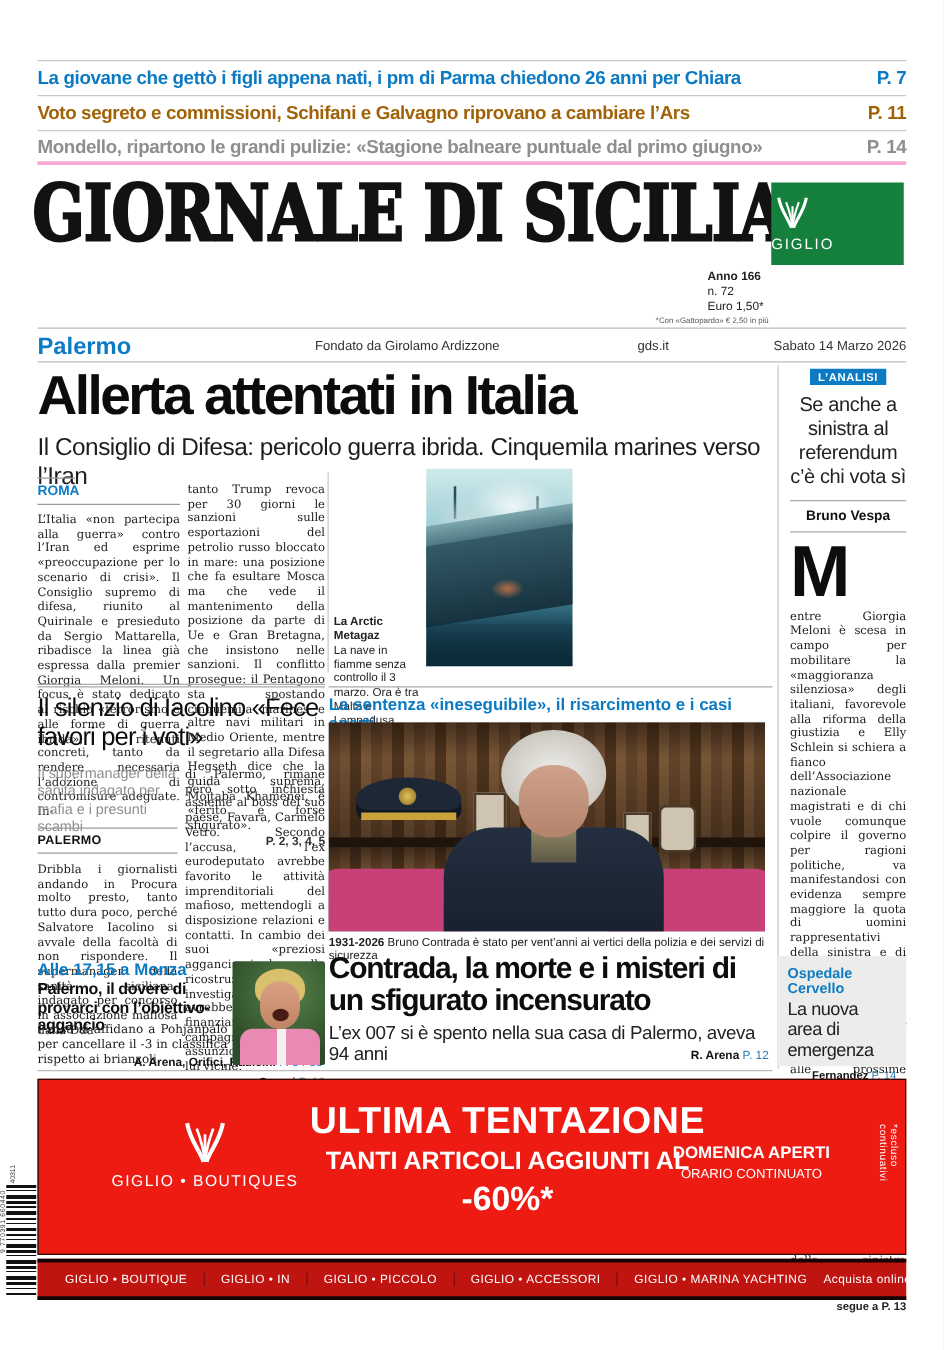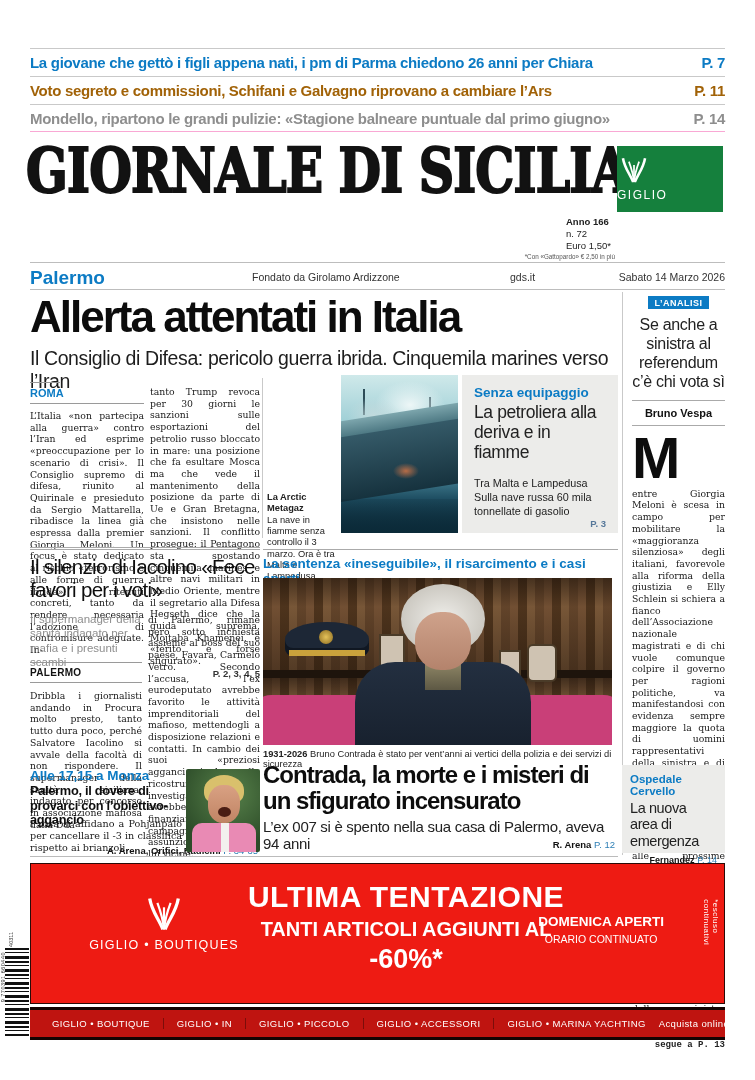--- a/index.html
+++ b/index.html
@@ -11,21 +11,21 @@
   }
   .abs { position:absolute; }
 
   
   .top-strip { left:30px; top:48px; width:695px; }
   .strip-row {
     display:flex; justify-content:space-between; align-items:center;
     height:28px; border-top:1px solid #c9c9c9;
     font-weight:bold; font-size:15px; letter-spacing:-0.3px;
   }
-  .strip-row:last-child { border-bottom:1px solid #f9a8d4; }
+  .strip-row:last-child { border-bottom:3px solid #f9a8d4; }
   .strip-blue { color:#0c7bc4; }
   .strip-black { color:#a16207; }
   .strip-gray { color:#8e8e8e; }
 
   
   .masthead-title {
     left:26px; top:140px; width:760px;
     font-family:"DejaVu Serif", serif; font-weight:bold;
     font-size:62px; line-height:1; color:#121212;
     letter-spacing:-1px; -webkit-text-stroke:2.2px #121212;
@@ -101,21 +101,21 @@
     font-size:9px; letter-spacing:0.5px; padding:2px 6px 1px; }
   .analysis-title { margin-top:6px; font-size:16px; font-weight:300; letter-spacing:-0.3px;
     line-height:1.18; color:#222; }
   .analysis-sep { height:1px; background:#aaa; margin:8px 0 0; }
   .analysis-byline { font-size:11px; font-weight:bold; padding:6px 0; }
   .dropcap { font-size:58px; font-weight:bold; line-height:0.9; text-align:left; letter-spacing:-2px;
     margin:6px 0 4px; color:#0d0d0d; }
   .analysis-body { text-align:justify; }
   .analysis-body p + p { text-indent:8px; }
   .segue { text-align:right; font-weight:bold; font-size:9px; margin-top:2px;
-    font-family:Liberation Mono, monospace; color:#222; }
+    font-family:Liberation Sans, sans-serif; color:#222; }
   .cervello-box { left:622px; top:765px; width:103px; height:88px; padding:8px 8px; }
   .cervello-box .kicker { font-size:11.5px; }
   .cervello-box .box-title { font-size:14.5px; }
   .cervello-byline { margin-top:6px; text-align:right; font-size:9px; }
   .cervello-byline .name { font-weight:bold; color:#111; }
   .page-blue { color:#2e7fb5; font-weight:normal; }
 
   
   .iac-rule { left:30px; top:547px; width:230px; height:3px;
     border-top:1px solid #aaa; border-bottom:1px solid #aaa; }
@@ -284,26 +284,20 @@
     <div class="ship-mast" style="left:22px; top:14px;"></div>
     <div class="ship-mast" style="left:88px; top:22px;"></div>
     <div class="ship-smoke1"></div>
     <div class="ship-smoke2"></div>
     <div class="ship-deck"></div>
     <div class="ship-hull"></div>
     <div class="ship-fire"></div>
     <div class="ship-sea"></div>
   </div>
 
-  <div class="abs graybox senza-box">
-    <div class="kicker kicker-blue">Senza equipaggio</div>
-    <div class="box-title">La petroliera alla deriva e in fiamme</div>
-    <div class="senza-sub">Tra Malta e Lampedusa Sulla nave russa 60 mila tonnellate di gasolio</div>
-    <div class="box-page">P. 3</div>
-  </div>
 
   <div class="abs vrule rail-rule"></div>
   <div class="abs analysis">
     <span class="analysis-badge">L’ANALISI</span>
     <div class="analysis-title">Se anche a sinistra al referendum c’è chi vota sì</div>
     <div class="analysis-sep"></div>
     <div class="analysis-byline">Bruno Vespa</div>
     <div class="analysis-sep" style="margin:0"></div>
     <div class="dropcap">M</div>
     <div class="serif-body analysis-body">

